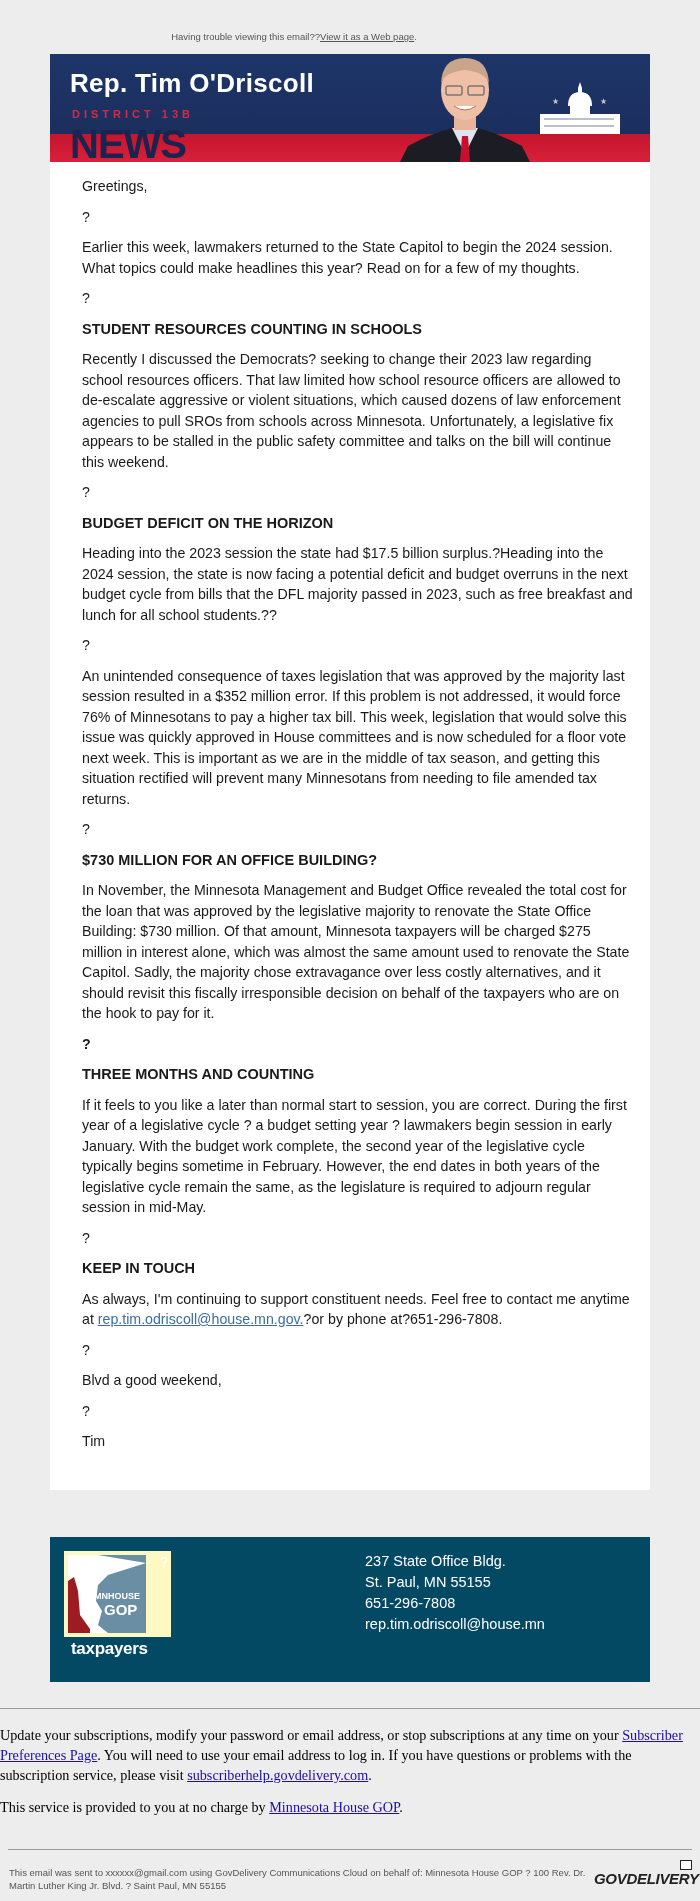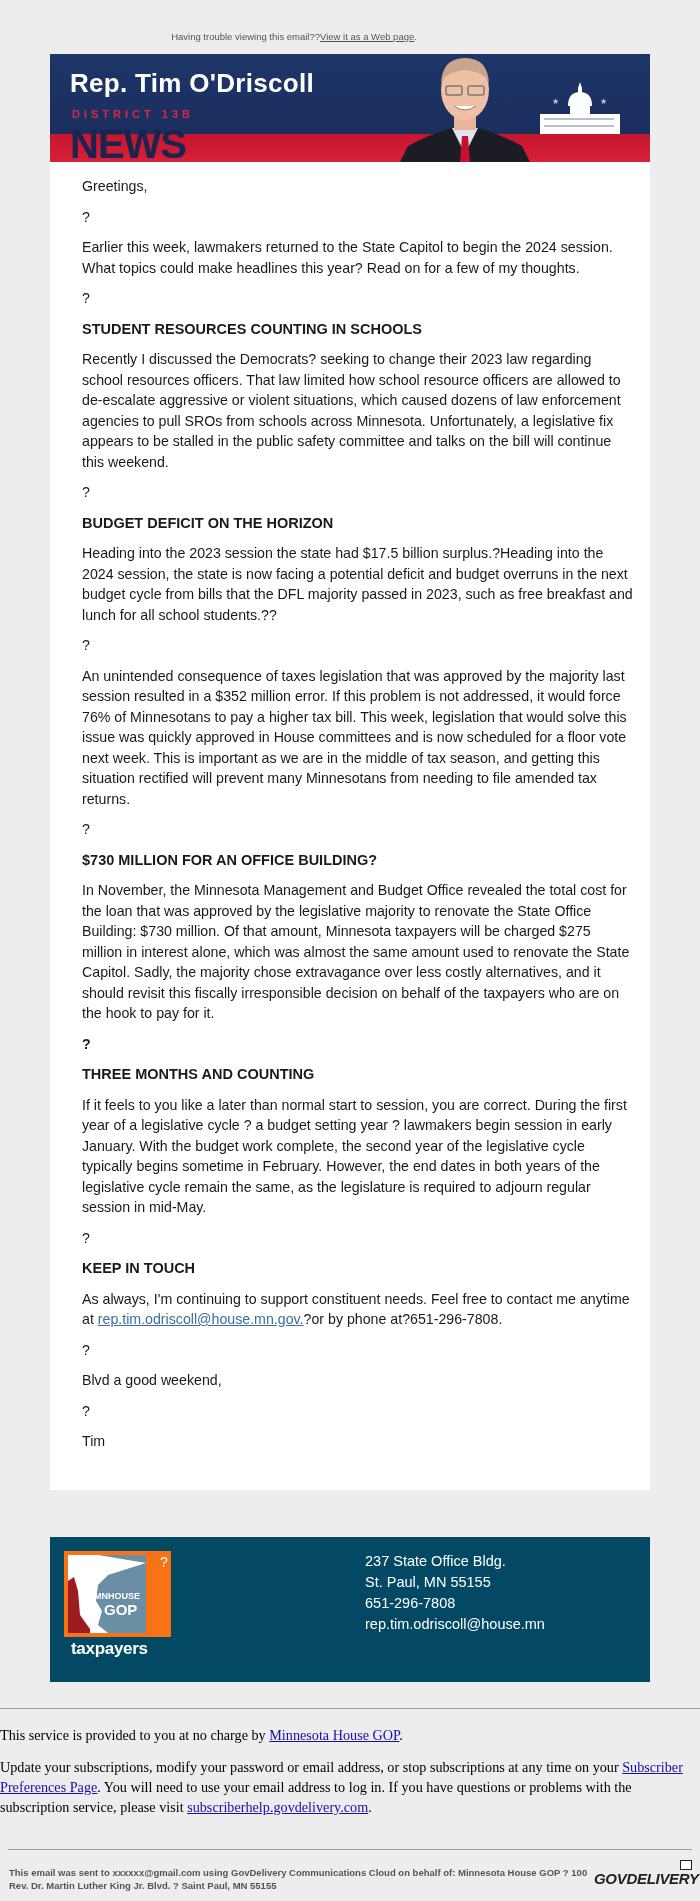--- a/index.html
+++ b/index.html
@@ -12,31 +12,31 @@
   .banner .district { position: absolute; left: 22px; top: 54px; font-size: 11px; font-weight: bold; color: #d62a40; letter-spacing: 4px; }
   .banner .news { position: absolute; left: 20px; top: 70px; font-size: 40px; font-weight: bold; color: #1a2451; letter-spacing: -1px; line-height: 40px; }
   .banner .photo { position: absolute; left: 340px; top: 0; width: 150px; height: 108px; }
   .banner .capitol { position: absolute; left: 488px; top: 26px; width: 84px; height: 54px; }
   .body { padding: 14px 16px 10px 32px; font-size: 14.2px; line-height: 20.5px; }
   .body p { margin: 0 0 10px 0; }
   .body h3 { margin: 0 0 10px 0; font-size: 14.5px; font-weight: bold; }
   .body a { color: #3b6ea0; text-decoration: underline; }
   .q { margin: 0 0 10px 0; }
   .footer { position: absolute; left: 50px; top: 1537px; width: 600px; height: 145px; background: #034963; color: #fff; }
-  .logo { position: absolute; left: 14px; top: 14px; width: 107px; height: 86px; background: #f97316; text-align: right; }
+  .logo { position: absolute; left: 14px; top: 14px; width: 107px; height: 86px; background: #fef9c3; text-align: right; }
   .logo .inner { position: absolute; left: 4px; top: 4px; width: 78px; height: 78px; background: #6a8ea3; overflow: hidden; }
   .fb { position: absolute; left: 21px; top: 102px; font-size: 17px; font-weight: bold; letter-spacing: -0.3px; }
   .fq { position: absolute; left: 110px; top: 17px; font-size: 14px; }
   .addr { position: absolute; left: 315px; top: 14px; font-size: 14.5px; line-height: 21px; }
   .hr1 { position: absolute; left: 0; top: 1708px; width: 700px; height: 1px; background: #999; }
   .subs { position: absolute; left: 0; top: 1725px; width: 700px; font-family: "Liberation Serif", serif; font-size: 14.2px; line-height: 20px; color: #000; }
   .subs p { margin: 0 0 12px 0; }
   .subs a { color: #1a0dab; text-decoration: underline; }
   .hr2 { position: absolute; left: 8px; top: 1849px; width: 684px; height: 1px; background: #999; }
-  .sent { position: absolute; left: 9px; top: 1866px; width: 580px; font-size: 9.5px; line-height: 13px; color: #555; font-weight: bold; }
+  .sent { position: absolute; left: 9px; top: 1866px; width: 580px; font-size: 9.5px; line-height: 13px; color: #555; }
   .gov { position: absolute; left: 594px; top: 1870px; font-size: 15px; font-weight: bold; font-style: italic; color: #222; letter-spacing: -0.3px; }
   .gov .env { position: absolute; left: 86px; top: -10px; width: 10px; height: 8px; border: 1.5px solid #222; background: #fff; }
 </style>
 </head>
 <body>
 
 <div class="topnote">
   <span>Having trouble viewing this email??</span><a>View it as a Web page</a><span>.</span>
 </div>
 
@@ -121,22 +121,22 @@
     <div>237 State Office Bldg.</div>
     <div>St. Paul, MN 55155</div>
     <div>651-296-7808</div>
     <div>rep.tim.odriscoll@house.mn</div>
   </div>
 </div>
 
 <div class="hr1"></div>
 
 <div class="subs">
+  <p><span>Update your subscriptions, modify your password or email address, or stop subscriptions at any time on your </span><a>Subscriber Preferences Page</a><span>. You will need to use your email address to log in. If you have questions or problems with the subscription service, please visit </span><a>subscriberhelp.govdelivery.com</a><span>.</span></p>
   <p><span>This service is provided to you at no charge by </span><a>Minnesota House GOP</a><span>.</span></p>
-  <p><span>Update your subscriptions, modify your password or email address, or stop subscriptions at any time on your </span><a>Subscriber Preferences Page</a><span>. You will need to use your email address to log in. If you have questions or problems with the subscription service, please visit </span><a>subscriberhelp.govdelivery.com</a><span>.</span></p>
 </div>
 
 <div class="hr2"></div>
 
 <div class="sent">This email was sent to xxxxxx@gmail.com using GovDelivery Communications Cloud on behalf of: Minnesota House GOP ? 100 Rev. Dr. Martin Luther King Jr. Blvd. ? Saint Paul, MN 55155</div>
 <div class="gov">
   <span>GOVDELIVERY</span>
   <span class="env"></span>
 </div>
 

